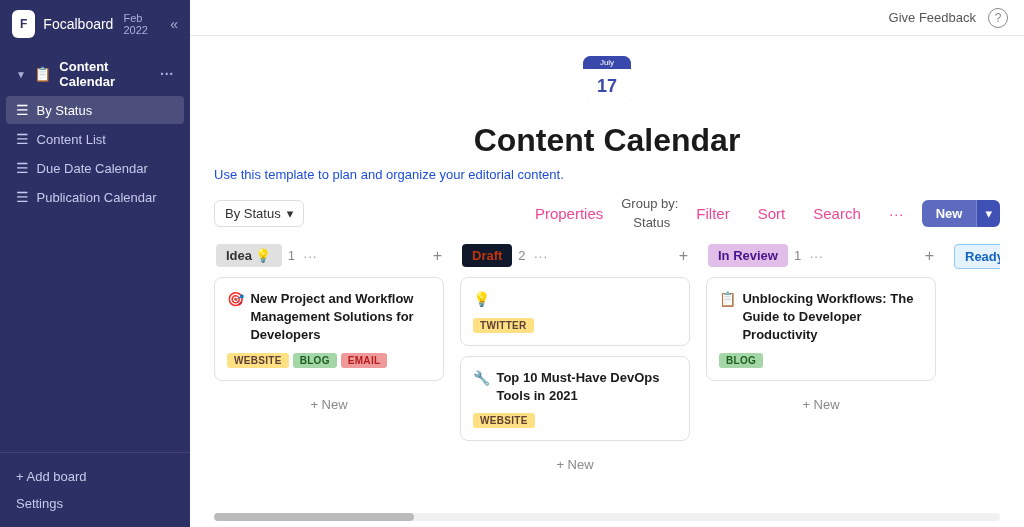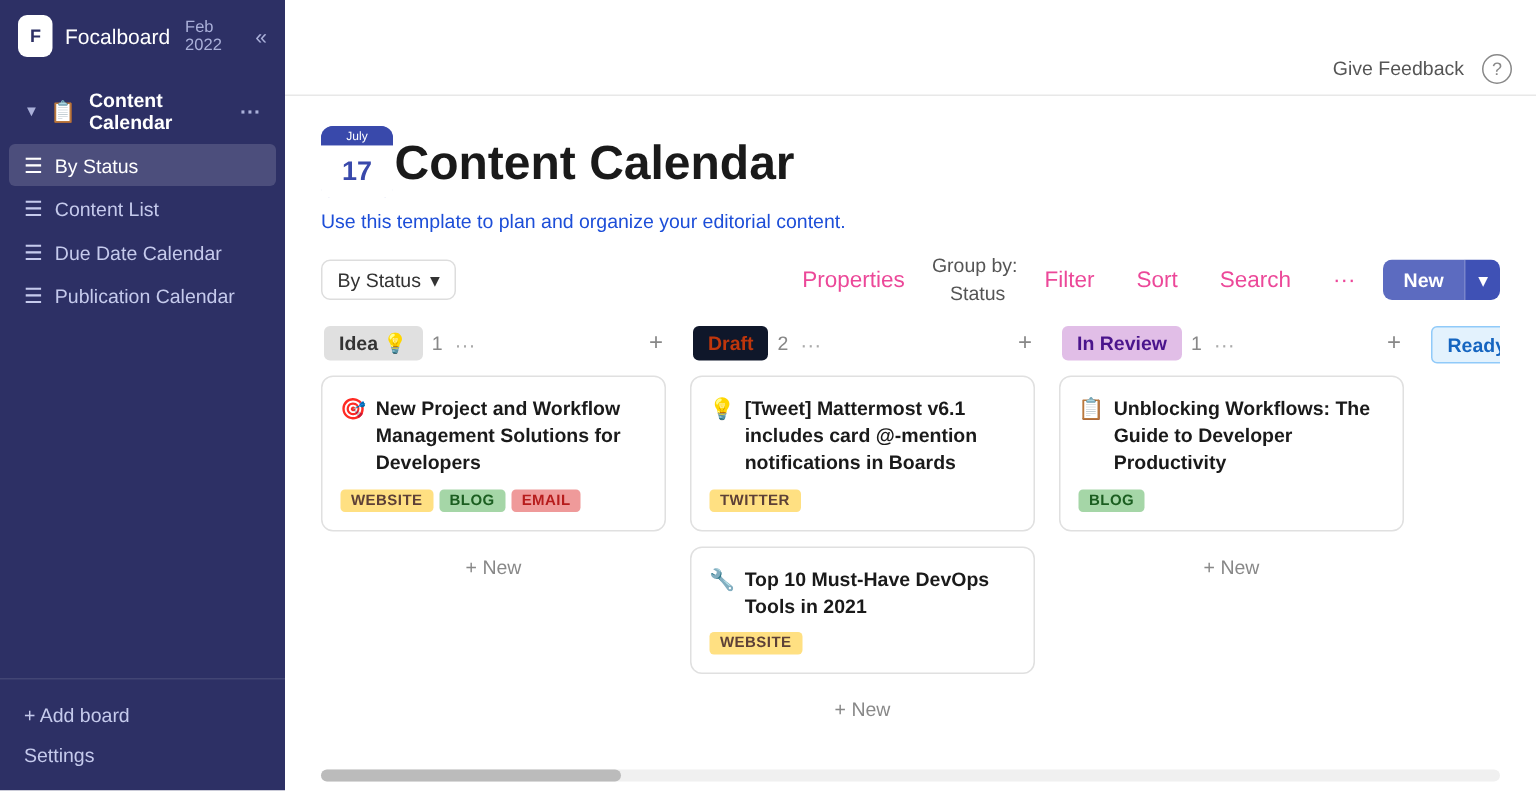--- a/index.html
+++ b/index.html
@@ -69,21 +69,20 @@
       font-size: 13px;
       border-radius: 4px;
     }
 
     
     .main {
       flex: 1;
       display: flex;
       flex-direction: column;
       overflow: hidden;
-      margin-top: 28px;
     }
 
     
     .topbar {
       display: flex;
       align-items: center;
       justify-content: flex-end;
       padding: 6px 16px;
       border-bottom: 1px solid #e8e8e8;
       gap: 12px;
@@ -107,22 +106,23 @@
       flex: 1;
       display: flex;
       flex-direction: column;
       overflow: hidden;
       padding: 20px 24px 0;
     }
 
     .page-header {
       display: flex;
       align-items: center;
-      gap: 1px;
+      gap: 18px;
       margin-bottom: 8px;
+      flex-direction: column;
     }
     .calendar-icon-box {
       width: 48px; height: 48px;
       background: #5c6bc0;
       border-radius: 8px;
       display: flex; flex-direction: column; align-items: center; justify-content: center;
       flex-shrink: 0;
     }
     .cal-month { font-size: 8px; color: #fff; background: #3949ab; width: 100%; text-align: center; padding: 2px 0; border-radius: 8px 8px 0 0; }
     .cal-day { font-size: 18px; font-weight: bold; color: #3949ab; background: #fff; width: 100%; text-align: center; flex: 1; display: flex; align-items: center; justify-content: center; border-radius: 0 0 6px 6px; }
@@ -401,21 +401,20 @@
       <div class="column">
         <div class="column-header">
           <span class="col-label" style="background:#0f172a;color:#bf360c;">Draft</span>
           <span class="col-count">2</span>
           <span class="col-dots">···</span>
           <span class="col-plus">+</span>
         </div>
         <div class="card">
           <div class="card-title">
             <span class="card-emoji">💡</span>
-            <span>[Tweet] Mattermost v6.1 includes card @-mention notifications in Boards</span>
           </div>
           <div class="card-tags">
             <span class="tag tag-twitter">TWITTER</span>
           </div>
         </div>
         <div class="card">
           <div class="card-title">
             <span class="card-emoji">🔧</span>
             <span>Top 10 Must-Have DevOps Tools in 2021</span>
           </div>

